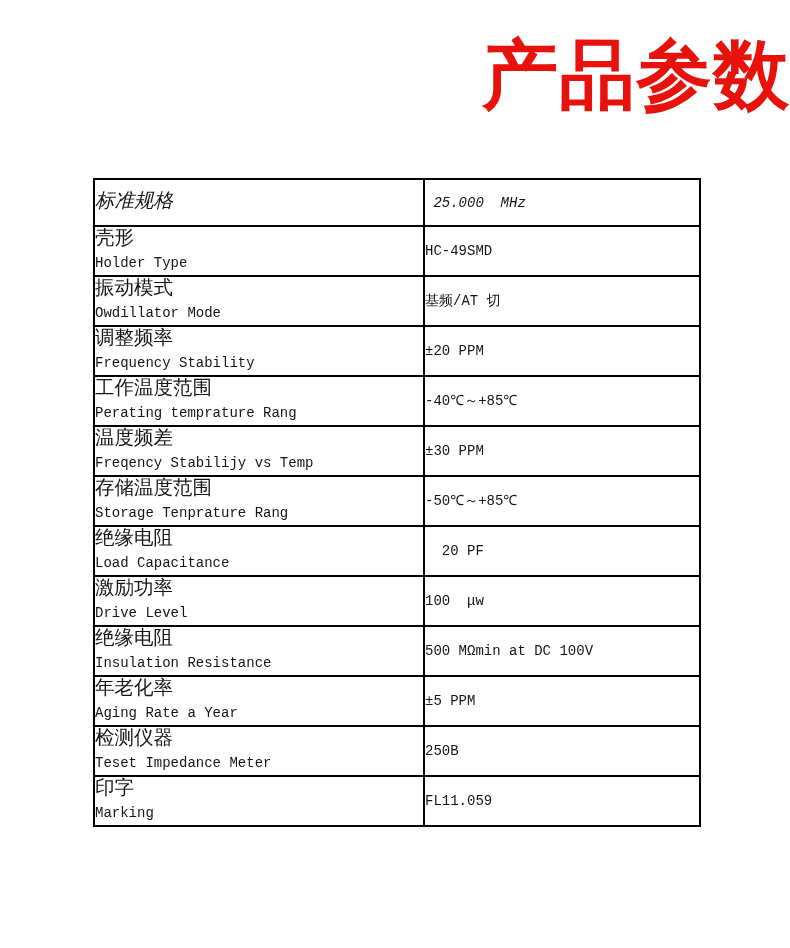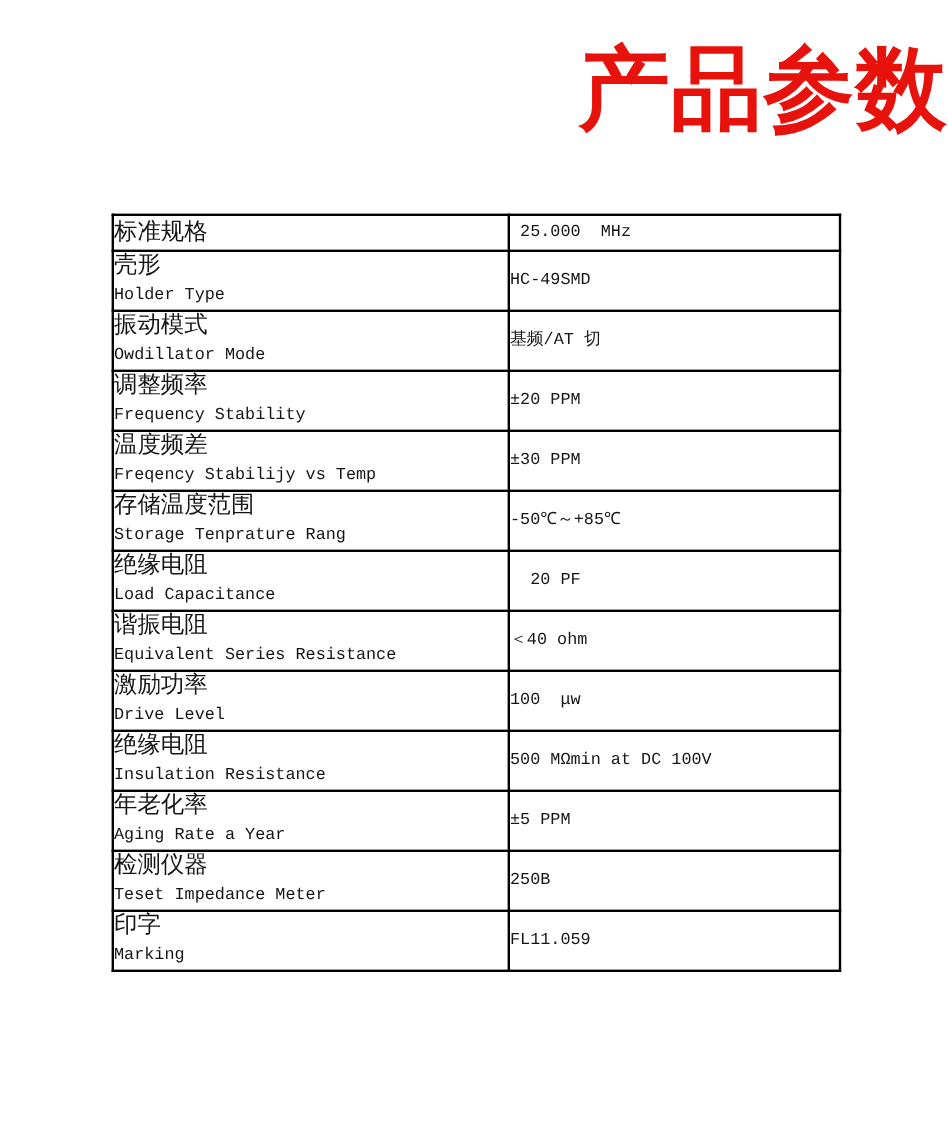--- a/index.html
+++ b/index.html
@@ -32,21 +32,21 @@
   }
   .spec-table col.c1 { width: 330px; }
   .spec-table col.c2 { width: 276px; }
   .spec-table td {
     border: 2px solid #000000;
     vertical-align: middle;
     padding: 0;
     overflow: hidden;
   }
   .spec-table tr { height: 49.7px; }
-  .spec-table tr.single { height: 30px; }
+  .spec-table tr.single { height: 47px; font-style: italic; }
   .label-cell { padding-left: 7px; }
   .cn {
     font-size: 19.5px;
     line-height: 25px;
     white-space: pre;
   }
   .en {
     font-size: 14px;
     line-height: 23px;
     white-space: pre;
@@ -104,20 +104,29 @@
       <tr>
         <td class="label-cell">
           <div class="cn">调整频率</div>
           <div class="en">Frequency Stability</div>
         </td>
         <td class="value-cell">
           <span class="val">±20 PPM</span>
         </td>
       </tr>
 
+      <tr>
+        <td class="label-cell">
+          <div class="cn">工作温度范围</div>
+          <div class="en">Perating temprature Rang</div>
+        </td>
+        <td class="value-cell">
+          <span class="val">-40℃～+85℃</span>
+        </td>
+      </tr>
 
       <tr>
         <td class="label-cell">
           <div class="cn">温度频差</div>
           <div class="en">Freqency Stabilijy vs Temp</div>
         </td>
         <td class="value-cell">
           <span class="val">±30 PPM</span>
         </td>
       </tr>
@@ -135,29 +144,20 @@
       <tr>
         <td class="label-cell">
           <div class="cn">绝缘电阻</div>
           <div class="en">Load Capacitance</div>
         </td>
         <td class="value-cell">
           <span class="val">  20 PF</span>
         </td>
       </tr>
 
-      <tr>
-        <td class="label-cell">
-          <div class="cn">谐振电阻</div>
-          <div class="en">Equivalent Series Resistance</div>
-        </td>
-        <td class="value-cell">
-          <span class="val">＜40 ohm</span>
-        </td>
-      </tr>
 
 
       <tr>
         <td class="label-cell">
           <div class="cn">激励功率</div>
           <div class="en">Drive Level</div>
         </td>
         <td class="value-cell">
           <span class="val">100  μw</span>
         </td>

